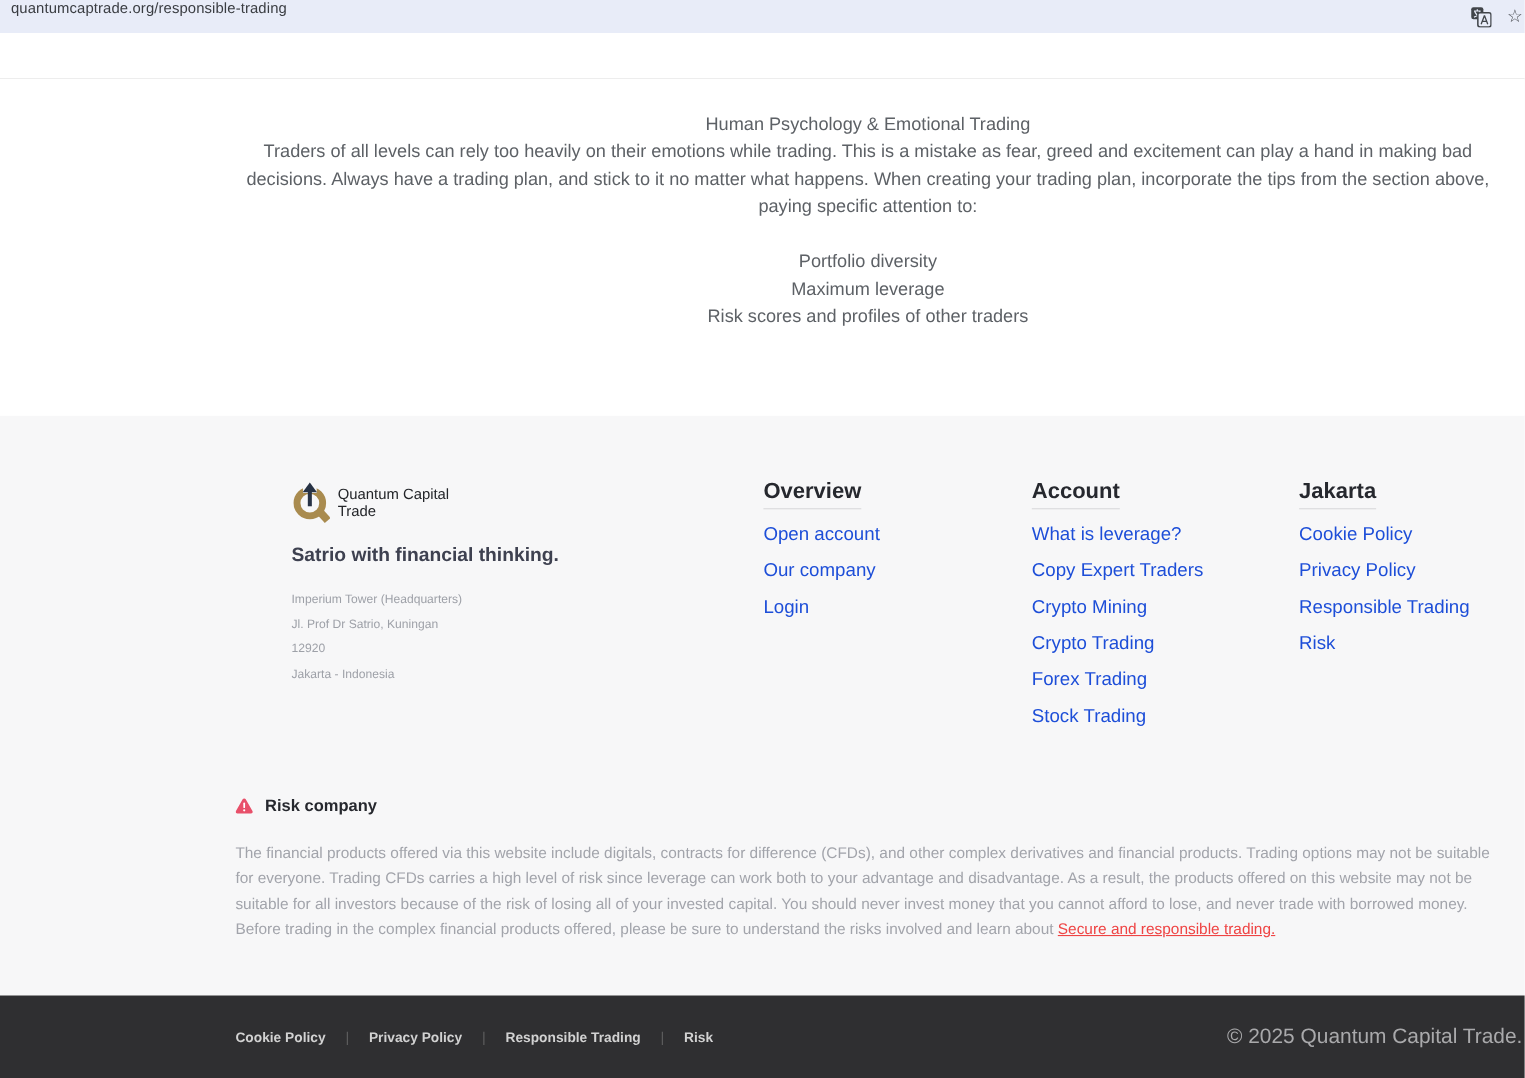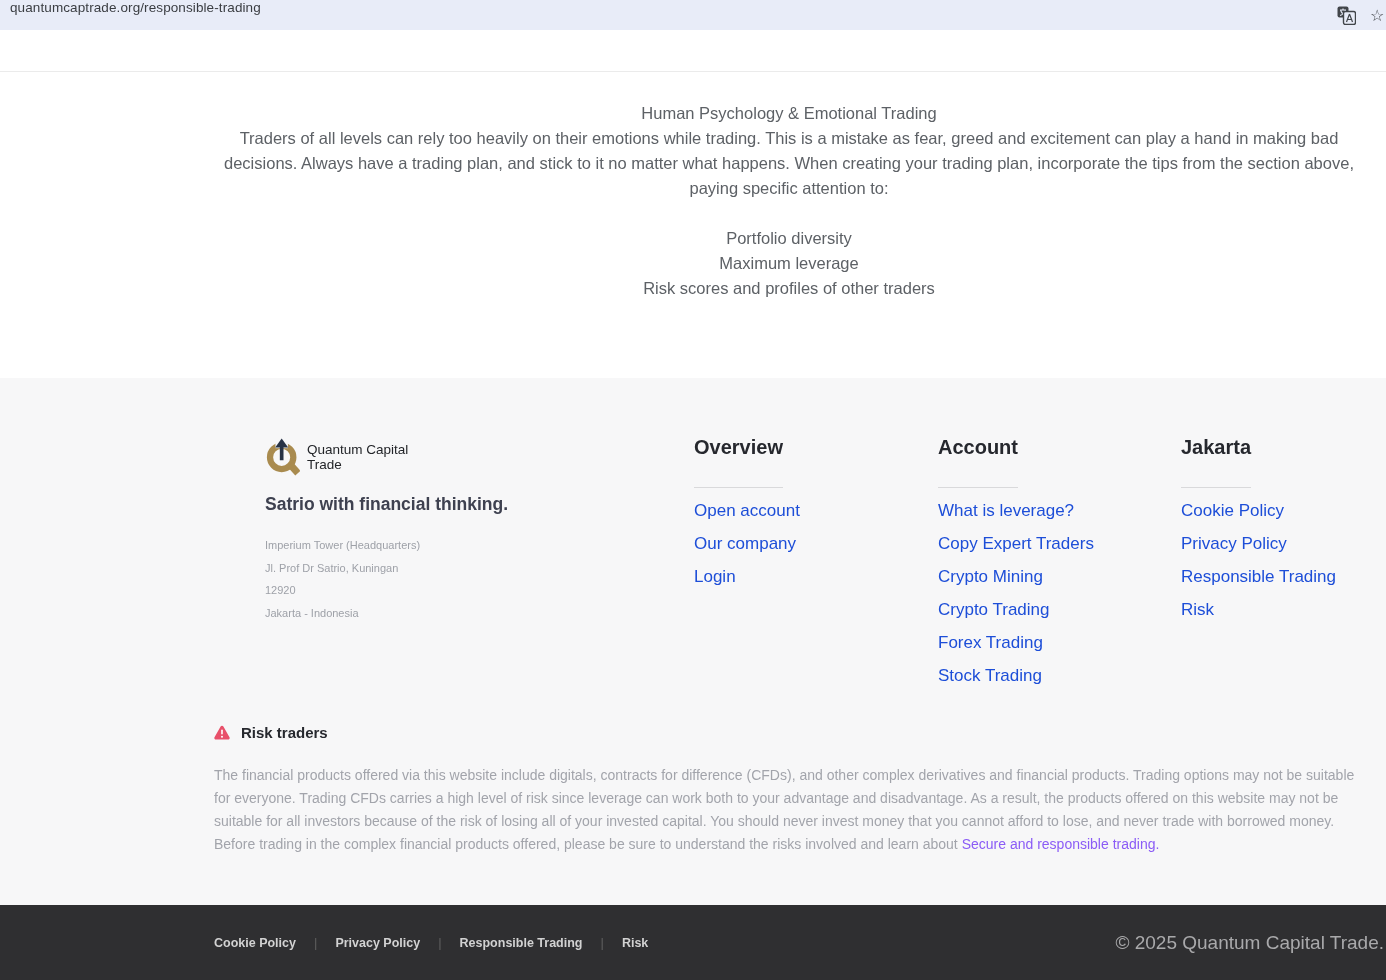--- a/index.html
+++ b/index.html
@@ -37,36 +37,36 @@
   .brand { position:absolute; left:222px; top:58px; width:430px;margin-left:43px; }
   .logo-row { display:flex; align-items:center; cursor:pointer; }
   .logo-mark { width:35px; height:41px; flex:0 0 auto; }
   .logo-name { margin-left:7px; font-size:13.5px; line-height:15px; color:#232529; }
   .tagline { margin-top:17px; font-size:17.5px; font-weight:bold; color:#3E4150; }
   .address { margin-top:19px; font-size:11px; line-height:22.5px; color:#9EA1A8; }
   .footer-col { position:absolute; top:58px; }
   .col-overview { left:694px; } .col-account { left:938px; } .col-others { left:1181px; }
   .col-title {
     display:inline-block; font-size:20px; font-weight:bold; color:#26282E;
-    padding-bottom:28px; border-bottom:1px solid #D9D9DB;
+    padding-bottom:3px; border-bottom:1px solid #D9D9DB;
   }
   .col-links { list-style:none; margin-top:9px; }
   .col-links li {
     font-size:17px; line-height:20px; color:#1d4ed8; margin-top:13px; cursor:pointer;
   }
   .risk-header {
     position:absolute; left:214px; top:346px; display:flex; align-items:center;
   }
   .warning-icon { width:16px; height:15px; margin-right:11px; }
   .risk-title { font-size:15px; font-weight:bold; color:#26282E; }
   .risk-text {
     position:absolute; left:214px; top:386px; width:1150px;
     font-size:14px; line-height:23px; color:#A2A4AB;
   }
-  .risk-link { color:#8b5cf6; cursor:pointer; }
+  .risk-link { color:#ef4444; cursor:pointer;text-decoration:underline; }
   
   .bottom-bar {
     position:absolute; top:905px; left:0; width:1386px; height:75px;
     background:#2F2F31; display:flex; align-items:center;
   }
   .bottom-links { list-style:none; display:flex; align-items:center; margin-left:214px; }
   .bottom-links li { font-size:12.5px; font-weight:bold; color:#D2D2D2; cursor:pointer; }
   .bottom-links li + li::before {
     content:"|"; color:#5F5F5F; font-weight:normal; margin:0 18px; font-size:13px;
   }
@@ -157,21 +157,21 @@
         <li>Risk</li>
       </ul>
   </div>
 
   <div class="risk-header">
     <svg class="warning-icon" viewBox="0 0 16 15">
       <path d="M8 0.8 C8.6 0.8 9.1 1.1 9.4 1.6 L15.5 12.2 C16.1 13.2 15.4 14.5 14.2 14.5 L1.8 14.5 C0.6 14.5 -0.1 13.2 0.5 12.2 L6.6 1.6 C6.9 1.1 7.4 0.8 8 0.8 Z" fill="#E8506A"></path>
       <rect x="7.2" y="4.6" width="1.6" height="5" rx="0.8" fill="#ffffff"></rect>
       <circle cx="8" cy="11.7" r="1" fill="#ffffff"></circle>
     </svg>
-    <span class="risk-title">Risk traders</span>
+    <span class="risk-title">Risk company</span>
   </div>
 
   <div class="risk-text"><span>The financial products offered via this website include digitals, contracts for difference (CFDs), and other complex derivatives and financial products. Trading options may not be suitable for everyone. Trading CFDs carries a high level of risk since leverage can work both to your advantage and disadvantage. As a result, the products offered on this website may not be suitable for all investors because of the risk of losing all of your invested capital. You should never invest money that you cannot afford to lose, and never trade with borrowed money. Before trading in the complex financial products offered, please be sure to understand the risks involved and learn about </span><span class="risk-link">Secure and responsible trading.</span></div>
 </div>
 
 <div class="bottom-bar">
   <ul class="bottom-links">
       <li>Cookie Policy</li>
       <li>Privacy Policy</li>
       <li>Responsible Trading</li>

